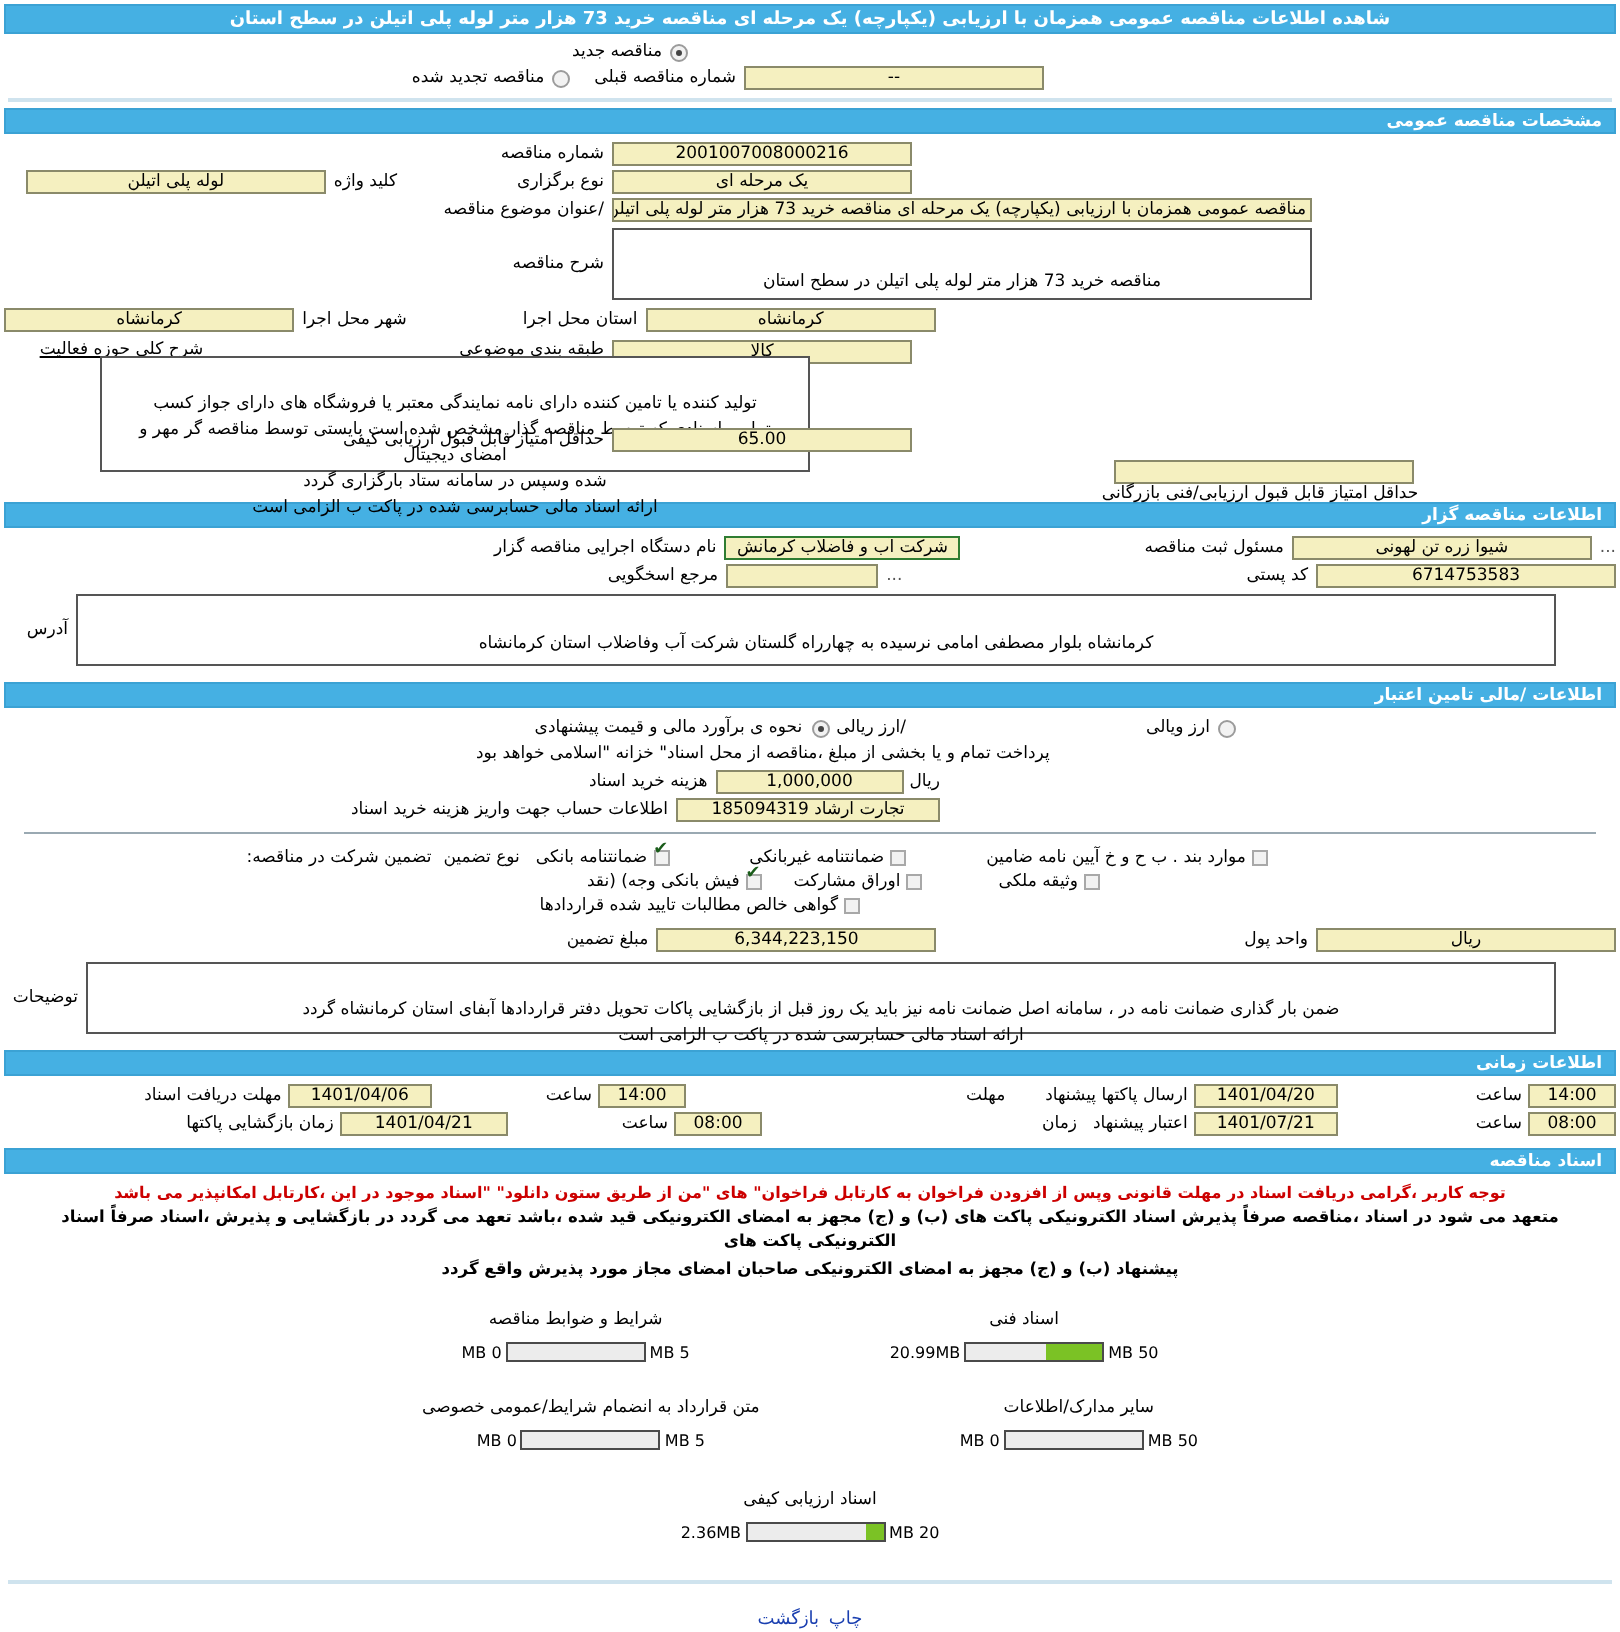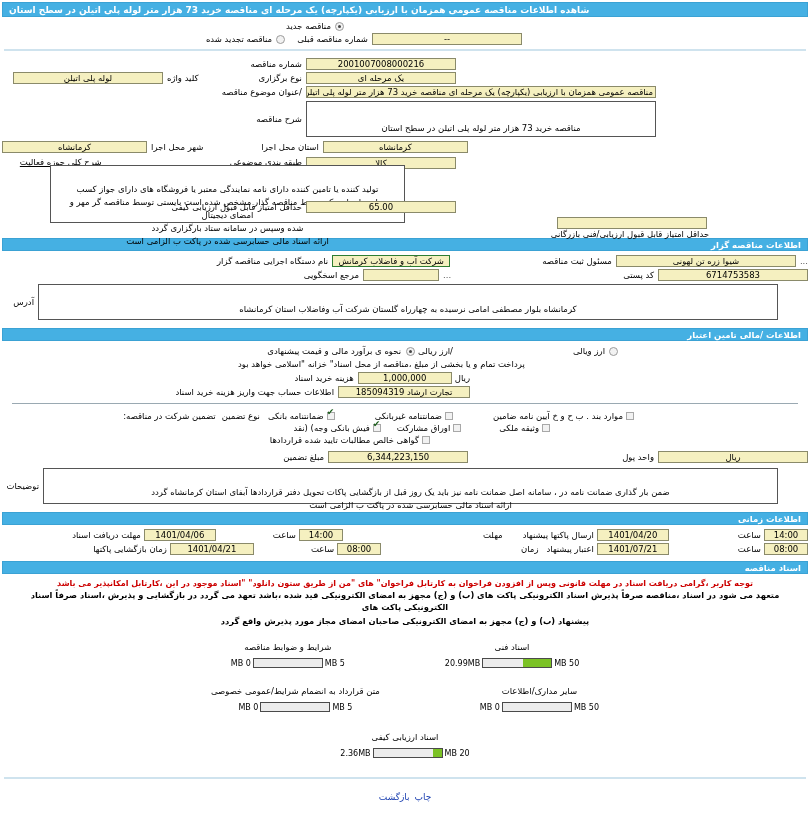--- a/index.html
+++ b/index.html
@@ -29,21 +29,21 @@
     border: 1px solid #3ba2d4;
   }
   .title-bar {
     height: 15px;
     background: #45b0e3;
     color: #ffffff;
     font-size: 9px;
     font-weight: bold;
     line-height: 15px;
     padding: 0 6px;
-    text-align: left;
+    text-align: center;
     margin: 2px 2px 0 2px;
     border: 1px solid #3ba2d4;
   }
   .divider {
     border-top: 2px solid #cfe3ee;
     margin: 3px 4px;
     height: 0;
   }
   .thin-rule {
     border-top: 1px solid #9aa9b2;
@@ -175,20 +175,21 @@
         <span class="lbl" style="order:3;">شماره مناقصه قبلی</span>
         <div class="fld rtl" style="width:150px;margin:0 4px;order:2;">--</div>
         <div style="width:270px;order:1;"></div>
         <span class="radio" style="order:4;margin-right:12px;"></span>
         <span class="lbl" style="margin-right:4px;order:5;">مناقصه تجدید شده</span>
       </div>
     </div>
   </div>
   <div class="divider"></div>
 
+  <div class="sec-bar">مشخصات مناقصه عمومی</div>
 
   <div style="padding:3px 2px;">
 
     <div class="row" style="justify-content:flex-start;padding:1px 0;">
       <div style="width:352px;"></div>
       <div class="fld" style="width:150px;">2001007008000216</div>
       <span class="lbl" style="margin-right:4px;">شماره مناقصه</span>
     </div>
 
     <div class="row" style="justify-content:flex-start;padding:1px 0;">
@@ -248,21 +249,21 @@
         <span class="lbl" style="margin-right:4px;">حداقل امتیاز قابل قبول ارزیابی/فنی بازرگانی</span>
       </div>
     </div>
   </div>
 
   <div class="sec-bar" style="margin-top:4px;">اطلاعات مناقصه گزار</div>
 
   <div style="padding:3px 2px;">
     <div class="row" style="justify-content:flex-start;padding:1px 0;">
       <span class="dots" style="margin-left:4px;">...</span>
-      <div class="fld rtl" style="width:180px;">شیوا زره تن لهونی</div>
+      <div class="fld rtl" style="width:150px;">شیوا زره تن لهونی</div>
       <span class="lbl" style="margin:0 4px;">مسئول ثبت مناقصه</span>
       <div style="width:88px;"></div>
       <div class="fld rtl green" style="width:118px;">شرکت آب و فاضلاب کرمانش</div>
       <span class="lbl" style="margin-right:4px;">نام دستگاه اجرایی مناقصه گزار</span>
     </div>
     <div class="row" style="justify-content:flex-start;padding:1px 0;">
       <div class="fld" style="width:150px;">6714753583</div>
       <span class="lbl" style="margin:0 4px;">کد پستی</span>
       <div style="width:168px;"></div>
       <span class="dots" style="margin-left:4px;">...</span>

